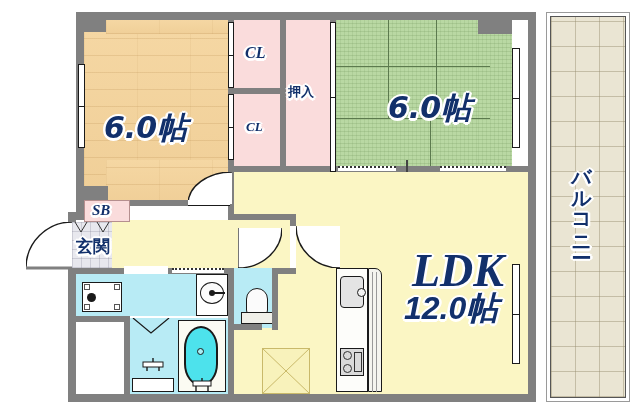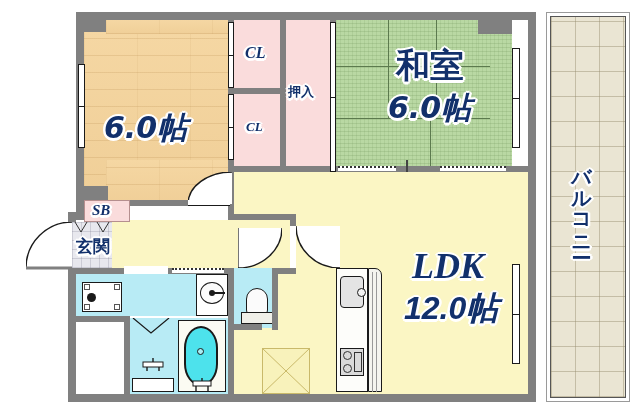--- a/index.html
+++ b/index.html
@@ -121,31 +121,30 @@
   <div class="abs tatami-line" style="left:436px;top:118px;width:54px;height:1px;"></div>
   <div class="abs tatami-line" style="left:430px;top:118px;width:1px;height:54px;"></div>
 
   <div class="abs win-v" style="left:512px;top:48px;width:8px;height:100px;"></div>
 
   <div class="abs wall" style="left:336px;top:166px;width:192px;height:6px;"></div>
   <div class="abs rail" style="left:338px;top:166px;width:58px;height:5px;"></div>
   <div class="abs rail" style="left:440px;top:166px;width:66px;height:5px;"></div>
   <div class="abs" style="left:406px;top:160px;width:2px;height:12px;background:#444;"></div>
 
-  <div class="lbl lbl-jp big" style="left:396px;top:48px;">和室</div>
   <div class="lbl mid" style="left:388px;top:93px;font-family:'DejaVu Sans',sans-serif;">6.0帖</div>
 
   <div class="abs" style="left:546px;top:12px;width:84px;height:390px;border:1px solid #9a9a9a;background:#fff;"></div>
   <div class="abs balcony" style="left:550px;top:16px;width:76px;height:382px;border:1px solid #555;"></div>
   <div class="lbl lbl-jp sm vert" style="left:572px;top:155px;font-size:20px;">バルコニー</div>
 
   <div class="abs ldk" style="left:234px;top:172px;width:294px;height:222px;"></div>
   <div class="abs ldk" style="left:112px;top:220px;width:184px;height:48px;"></div>
 
-  <div class="lbl big" style="left:412px;top:248px;font-size:36px;">LDK</div>
+  <div class="lbl big" style="left:412px;top:248px;font-size:46px;">LDK</div>
   <div class="lbl mid" style="left:404px;top:292px;font-family:Liberation Sans, sans-serif;font-size:32px;">12.0帖</div>
 
   <div class="abs win-v" style="left:512px;top:264px;width:8px;height:100px;"></div>
 
   <div class="abs" style="left:336px;top:268px;width:32px;height:124px;background:#fdfdfa;border:1px solid #1a1a1a;"></div>
   <div class="abs" style="left:340px;top:276px;width:24px;height:32px;background:#e4e4e4;border:1px solid #1a1a1a;border-radius:4px;"></div>
   <div class="abs" style="left:357px;top:288px;width:9px;height:9px;border:1px solid #1a1a1a;border-radius:50%;background:#f2f2f2;"></div>
   <div class="abs" style="left:340px;top:348px;width:24px;height:28px;background:#dadada;border:1px solid #1a1a1a;"></div>
   <div class="abs" style="left:343px;top:351px;width:9px;height:9px;border:1px solid #333;border-radius:50%;"></div>
   <div class="abs" style="left:343px;top:364px;width:9px;height:9px;border:1px solid #333;border-radius:50%;"></div>

